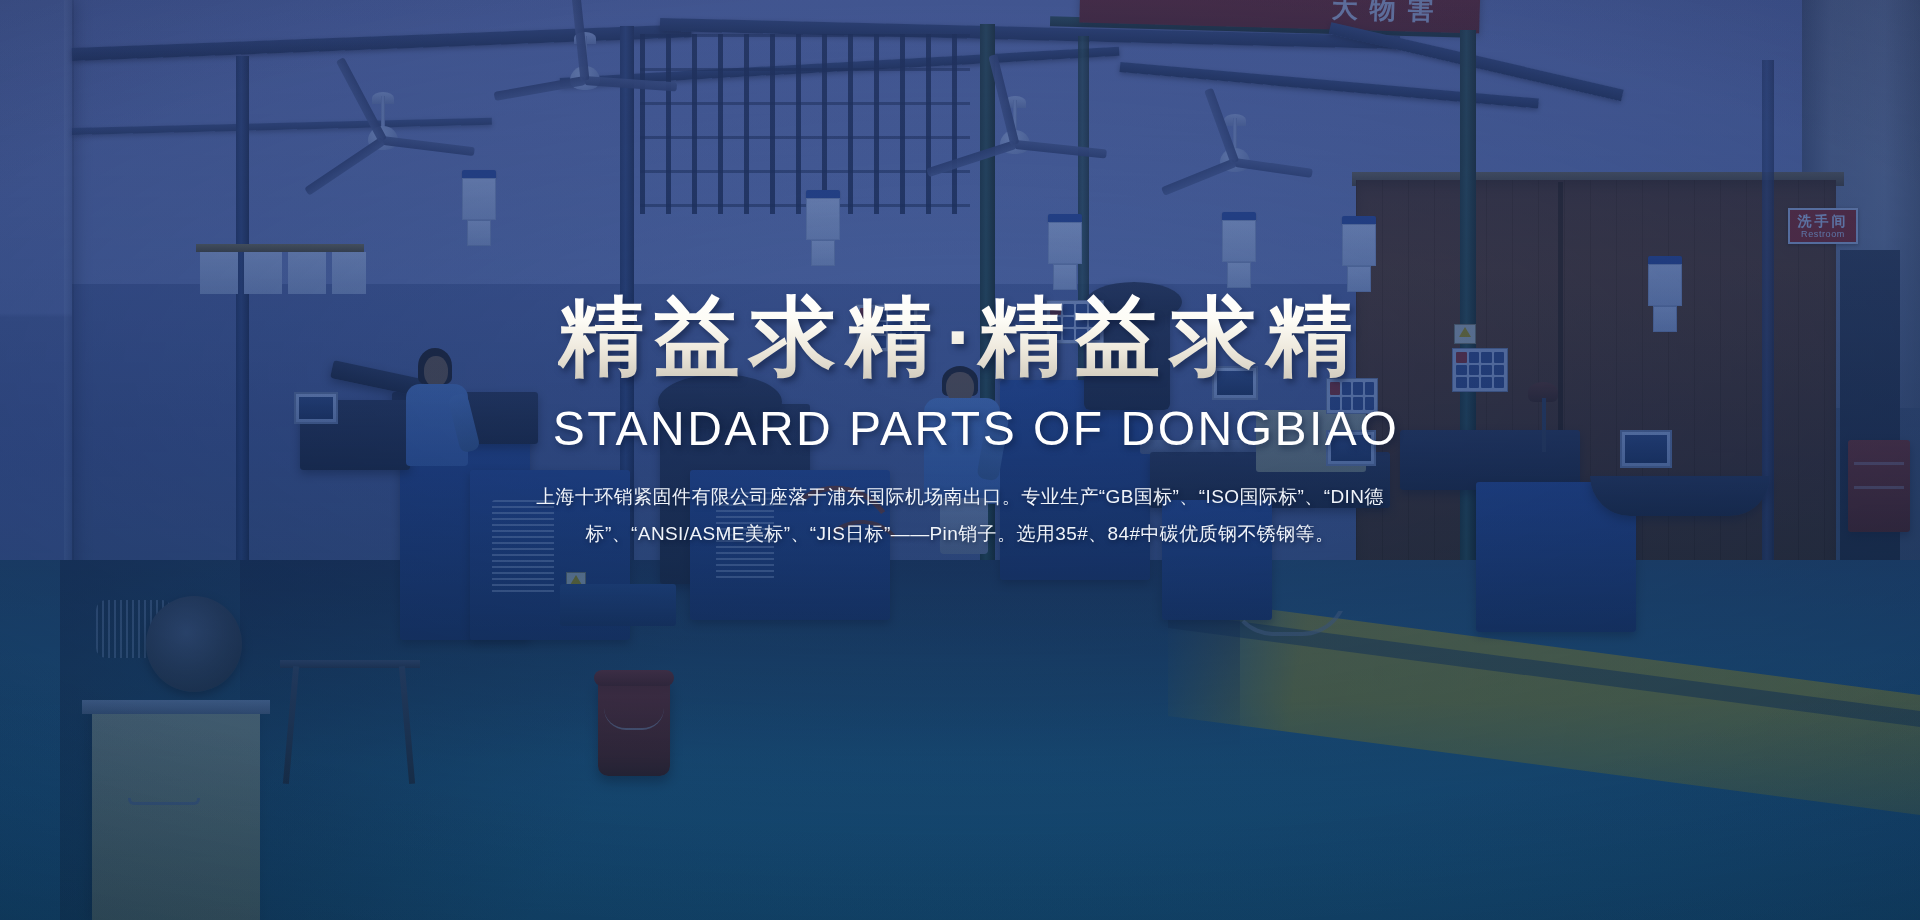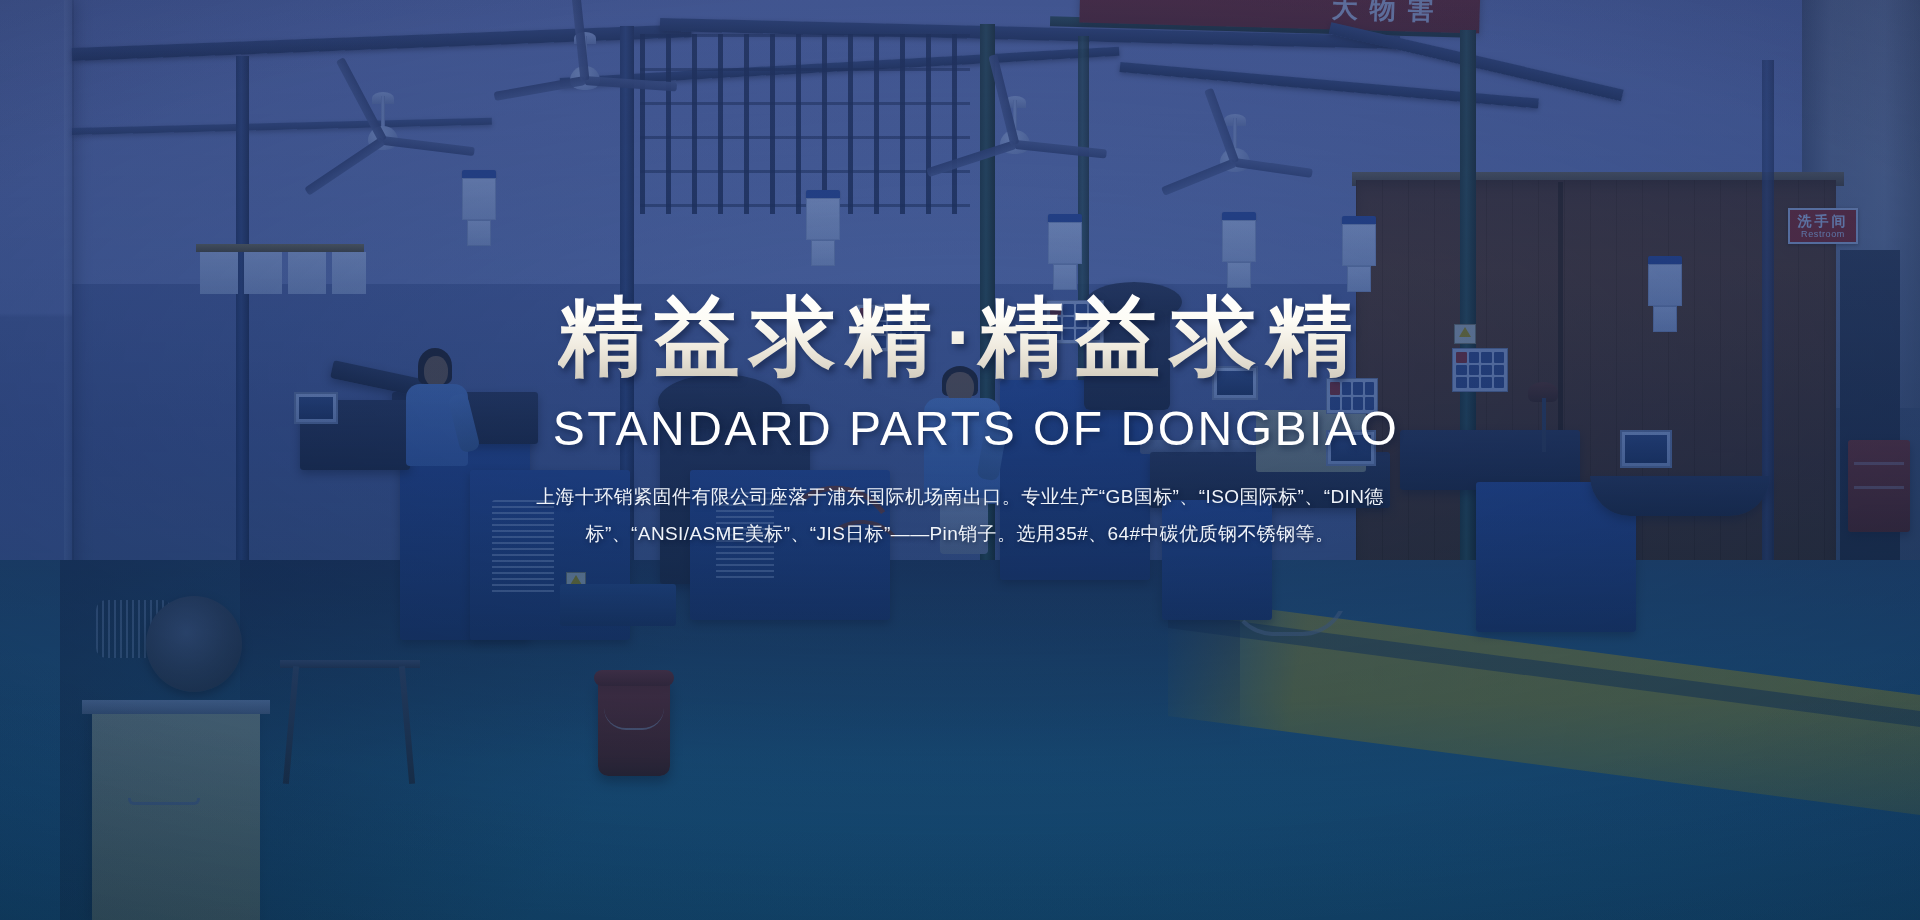--- a/index.html
+++ b/index.html
@@ -568,16 +568,16 @@
     <div class="grade"></div>
     <div class="grade2"></div>
     <div class="vignette"></div>
   </div>
 
   <div class="content">
     <div class="headline">
       <span>精益求精</span><span class="dot">·</span><span>精益求精</span>
     </div>
     <div class="subhead">STANDARD PARTS OF DONGBIAO</div>
-    <div class="desc">上海十环销紧固件有限公司座落于浦东国际机场南出口。专业生产“GB国标”、“ISO国际标”、“DIN德标”、“ANSI/ASME美标”、“JIS日标”——Pin销子。选用35#、64#中碳优质钢不锈钢等。</div>
+    <div class="desc">上海十环销紧固件有限公司座落于浦东国际机场南出口。专业生产“GB国标”、“ISO国际标”、“DIN德标”、“ANSI/ASME美标”、“JIS日标”——Pin销子。选用35#、84#中碳优质钢不锈钢等。</div>
   </div>
 
 </div>
 
 </body></html>

